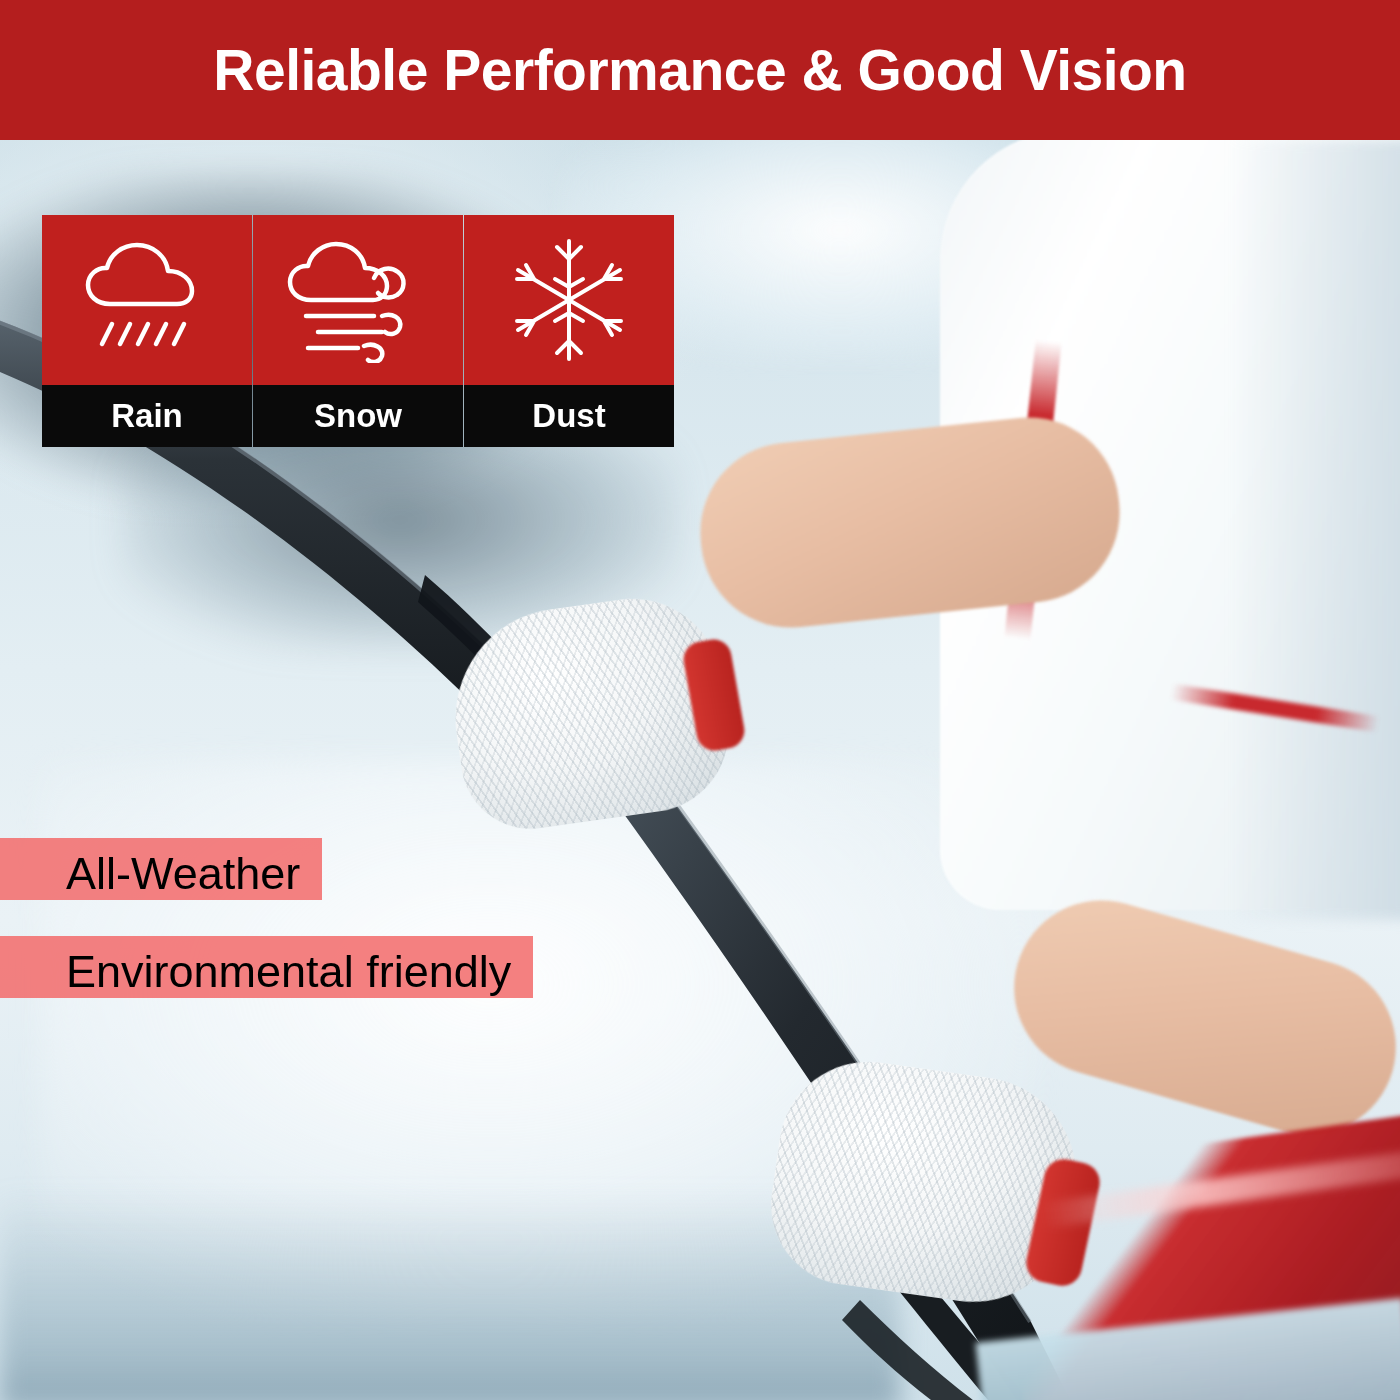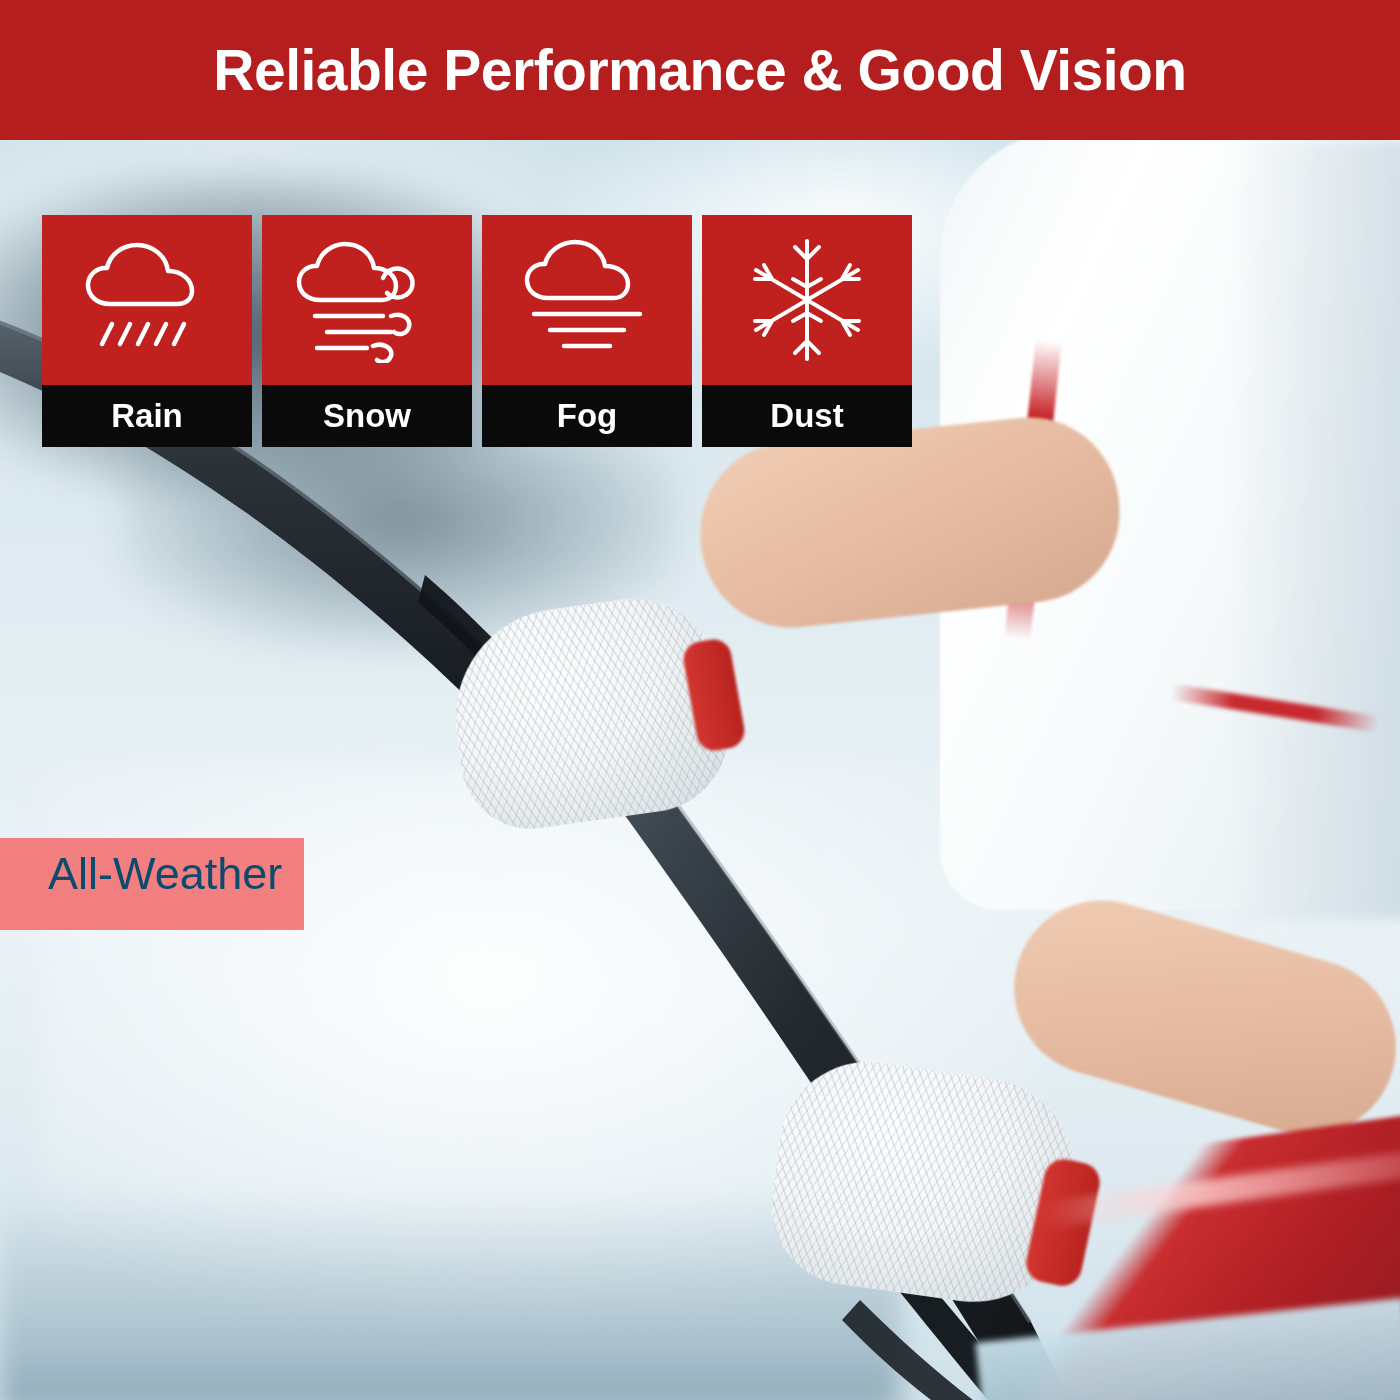--- a/index.html
+++ b/index.html
@@ -198,21 +198,21 @@
   #blade-bottom {
     left: 560px; top: 560px; width: 600px; height: 760px;
   }
 
   
   #feature-cards {
     position: absolute;
     left: 42px;
     top: 215px;
     display: flex;
-    gap: 10px;
+    gap: 1px;
   }
   .fcard {
     width: 210px;
   }
   .fcard-icon {
     width: 210px;
     height: 170px;
     background: #c0201e;
     display: flex;
     align-items: center;
@@ -231,25 +231,25 @@
   }
 
   
   #benefits {
     position: absolute;
     left: 0;
     top: 838px;
   }
   .benefit {
     background: rgba(243, 110, 110, 0.88);
-    color: #0c4a6e;
+    color: #000000;
     font-size: 45px;
-    height: 92px;
+    height: 62px;
     line-height: 72px;
-    padding: 0 22px 0 48px;
+    padding: 0 22px 0 66px;
     margin-bottom: 36px;
     display: inline-block;
     white-space: nowrap;
   }
 </style>
 </head>
 <body>
 
 <div id="page">
 
@@ -337,33 +337,20 @@
             <line x1="40" y1="94" x2="104" y2="94"></line>
             <path d="M104,78 C114,74 124,80 122,89 C120,96 112,98 107,94"></path>
             <path d="M86,108 C96,104 106,110 104,118 C102,124 95,126 90,122"></path>
             <line x1="30" y1="110" x2="80" y2="110"></line>
           </g>
         </svg>
       </div>
       <div class="fcard-label">Snow</div>
     </div>
 
-    <div class="fcard">
-      <div class="fcard-icon">
-        <svg width="150" height="125" viewBox="0 0 150 125">
-          <g fill="none" stroke="#ffffff" stroke-width="4.5" stroke-linecap="round" stroke-linejoin="round">
-            <path d="M36,60 C23,60 15,52 15,42 C15,32 24,25 33,26 C36,13 49,4 63,4 C78,4 91,14 93,28 C107,28 116,36 116,46 C116,54 110,60 102,60 Z"></path>
-            <line x1="22" y1="76" x2="128" y2="76"></line>
-            <line x1="38" y1="92" x2="112" y2="92"></line>
-            <line x1="52" y1="108" x2="98" y2="108"></line>
-          </g>
-        </svg>
-      </div>
-      <div class="fcard-label">Fog</div>
-    </div>
 
     <div class="fcard">
       <div class="fcard-icon">
         <svg width="140" height="130" viewBox="0 0 140 130">
           <g fill="none" stroke="#ffffff" stroke-width="4" stroke-linecap="round" stroke-linejoin="round">
             <line x1="70" y1="6" x2="70" y2="124"></line>
             <line x1="19" y1="35" x2="121" y2="95"></line>
             <line x1="19" y1="95" x2="121" y2="35"></line>
             <path d="M70,24 L58,12 M70,24 L82,12"></path>
             <path d="M70,106 L58,118 M70,106 L82,118"></path>
@@ -376,15 +363,16 @@
           </g>
         </svg>
       </div>
       <div class="fcard-label">Dust</div>
     </div>
 
   </div>
 
   <div id="benefits">
     <div><span class="benefit">All-Weather</span></div>
+    <div><span class="benefit">Environmental friendly</span></div>
   </div>
 
 </div>
 
 </body></html>

